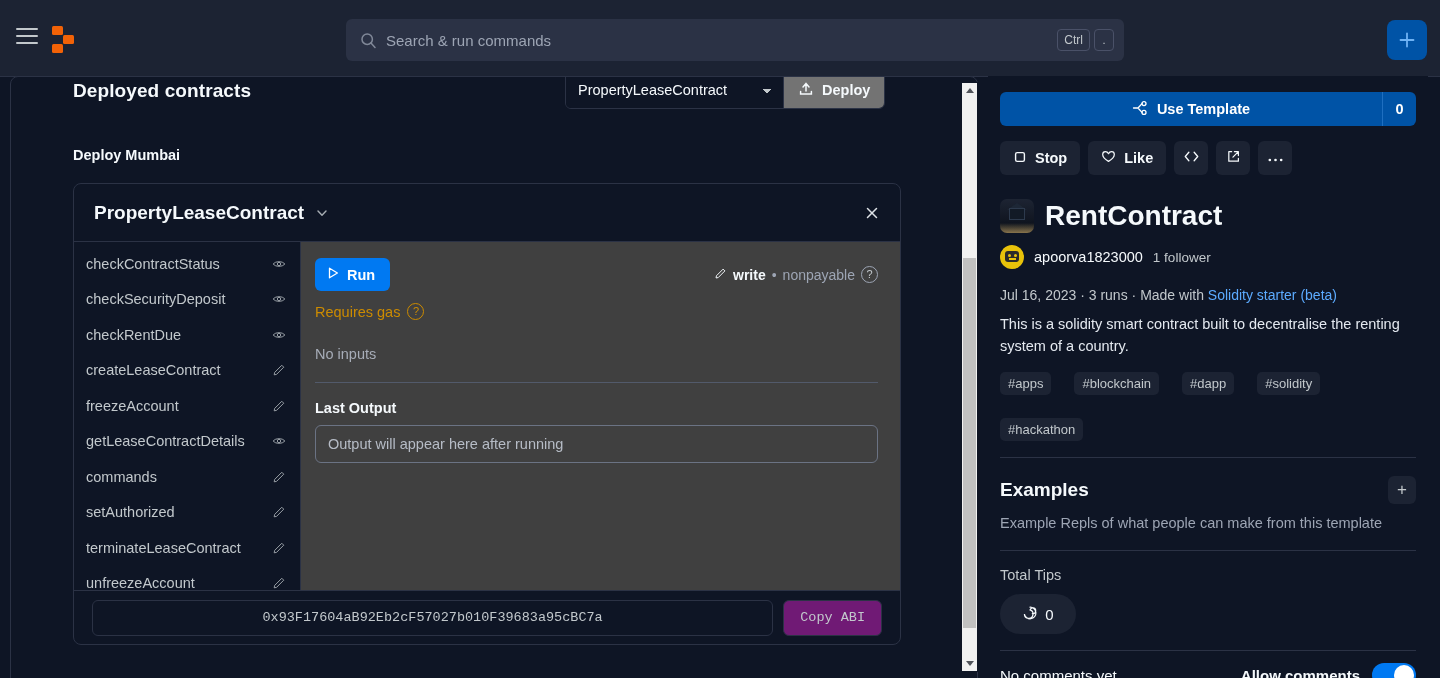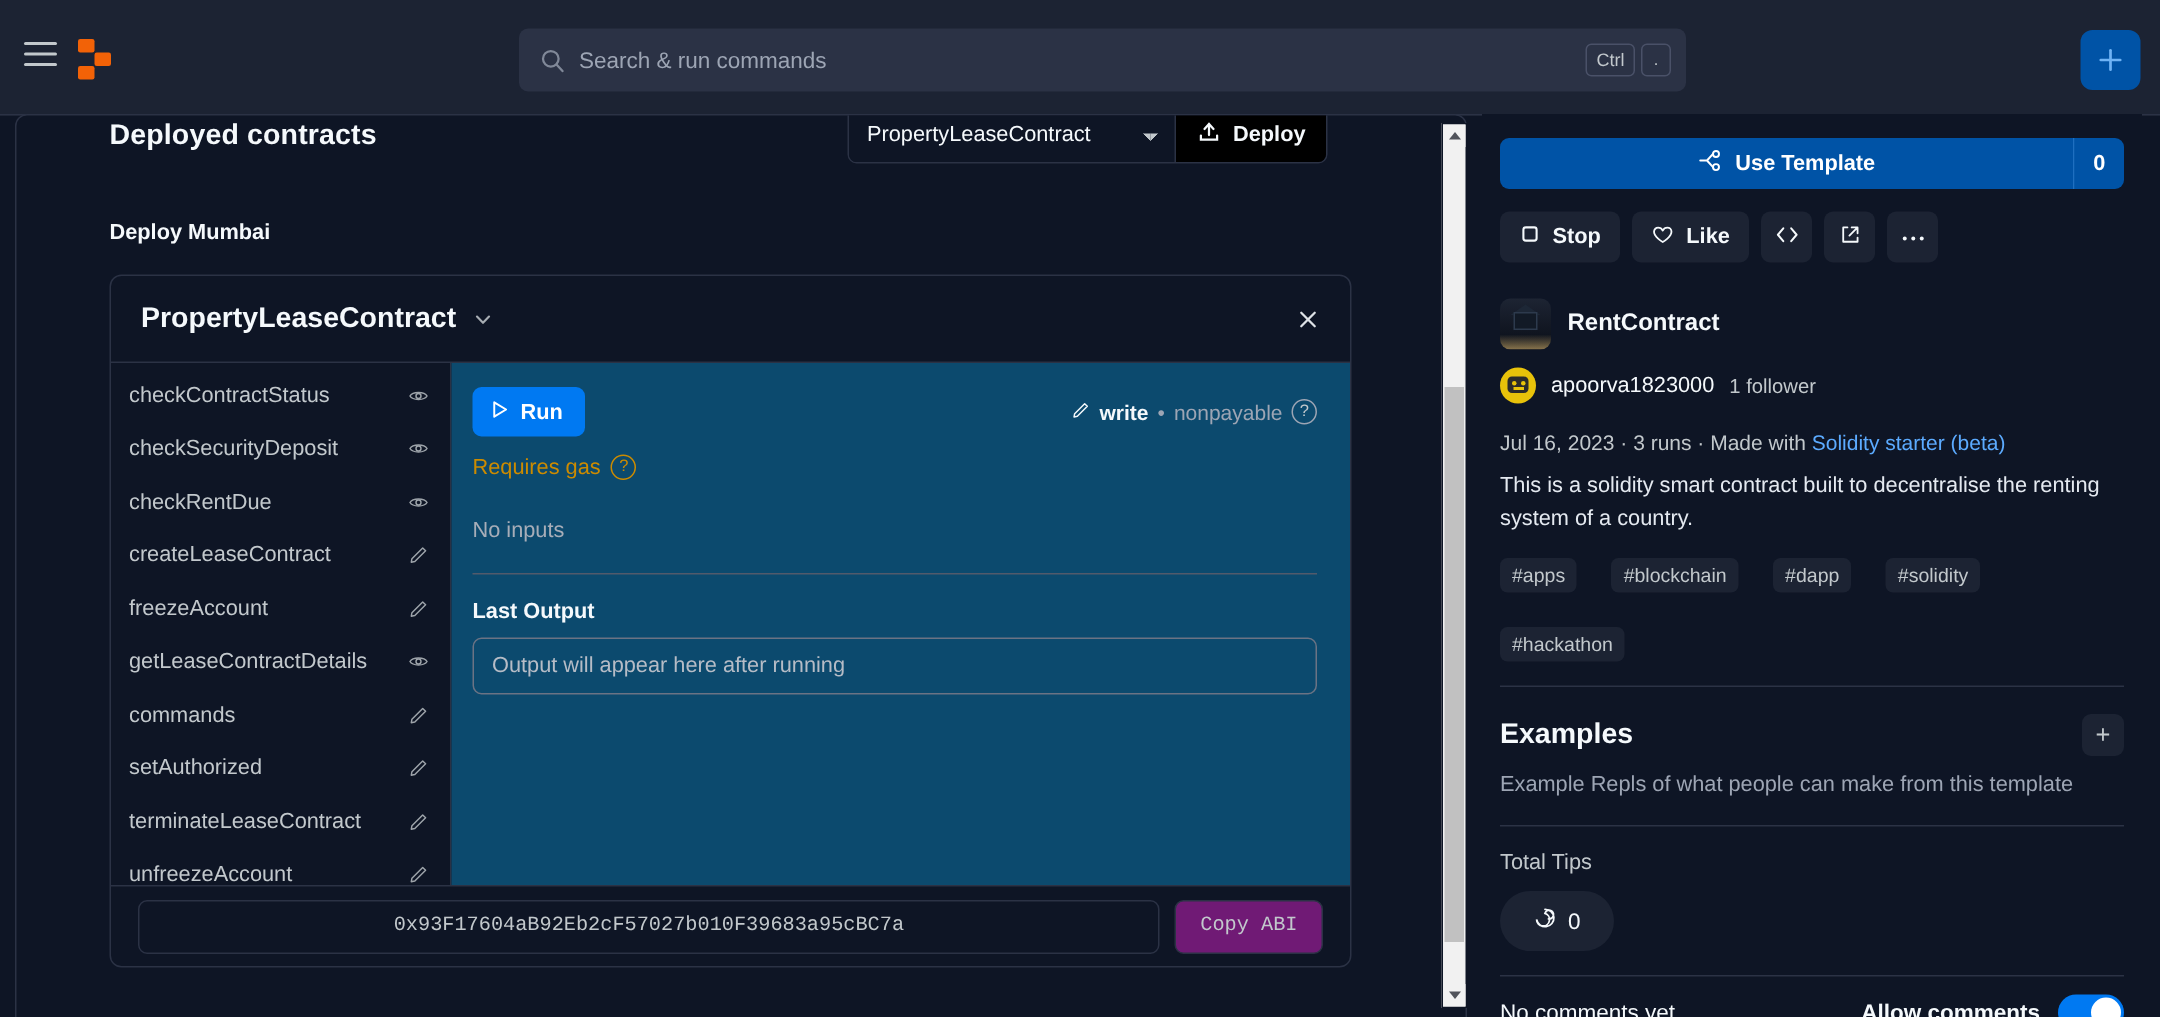--- a/index.html
+++ b/index.html
@@ -77,21 +77,21 @@
     font-family: "Liberation Sans", sans-serif; font-size: 14.5px;
     padding: 0 10px 0 12px; cursor: pointer; outline: none;
     appearance: none; -webkit-appearance: none;
     background-image: linear-gradient(45deg, transparent 50%, #c2c8cc 50%),
                       linear-gradient(135deg, #c2c8cc 50%, transparent 50%);
     background-position: calc(100% - 16px) 17px, calc(100% - 11px) 17px;
     background-size: 5px 5px, 5px 5px; background-repeat: no-repeat;
   }
   .deploy-btn {
     display: flex; align-items: center; gap: 8px; padding: 0 14px;
-    background: #000000; color: #f5f9fc; font-size: 14.5px; font-weight: bold;
+    background: #737373; color: #f5f9fc; font-size: 14.5px; font-weight: bold;
     cursor: pointer; border: none; font-family: "Liberation Sans", sans-serif;
   }
 
   .network-label {
     position: absolute; left: 62px; top: 70px;
     font-size: 14.5px; font-weight: bold; color: #f5f9fc;
   }
 
   
   .card {
@@ -111,21 +111,21 @@
     width: 227px; background: #0e1525; padding: 4px 0 0 0;
     border-right: 1px solid #2b3245; overflow: hidden;
   }
   .method {
     height: 35.5px; display: flex; align-items: center;
     padding: 0 14px 0 12px; cursor: pointer; font-size: 14.5px; color: #c2c8cc;
   }
   .method .m-name { flex: 1; white-space: nowrap; overflow: hidden; text-overflow: ellipsis; }
   .method .m-icon { flex: 0 0 14px; width: 14px; height: 14px; opacity: .8; margin-left: 6px; }
 
-  .runpane { flex: 1; background: #0c4a6e; padding: 16px 22px 0 14px; position: relative; }
+  .runpane { flex: 1; background: #404040; padding: 16px 22px 0 14px; position: relative; }
   .run-top { display: flex; align-items: center; }
   .run-btn {
     display: flex; align-items: center; gap: 7px;
     background: #0079f2; color: #fff; border: none; border-radius: 6px;
     height: 33px; padding: 0 15px 0 11px; font-size: 14.5px; font-weight: bold;
     cursor: pointer; font-family: "Liberation Sans", sans-serif;
   }
   .run-meta { margin-left: auto; display: flex; align-items: center; gap: 6px; font-size: 14px; }
   .run-meta .rm-write { color: #f5f9fc; font-weight: bold; }
   .run-meta .rm-sep { color: #9da5b4; }
@@ -218,21 +218,21 @@
   }
   .repl-icon .roof {
     position: absolute; left: 7px; top: 4px; width: 0; height: 0;
     border-left: 10px solid transparent; border-right: 10px solid transparent;
     border-bottom: 7px solid #1d2736;
   }
   .repl-icon .glow {
     position: absolute; left: 0; bottom: 0; width: 34px; height: 10px;
     background: linear-gradient(to top, rgba(240,200,120,.55), transparent);
   }
-  .repl-title { font-size: 16px; font-weight: bold; color: #f5f9fc; }
+  .repl-title { font-size: 28px; font-weight: bold; color: #f5f9fc; }
 
   .author-row { display: flex; align-items: center; gap: 10px; margin-top: 12px; }
   .avatar {
     width: 24px; height: 24px; border-radius: 50%; flex: 0 0 24px;
     background: #e8c20a; position: relative; cursor: pointer;
   }
   .avatar .bot {
     position: absolute; left: 5px; top: 6px; width: 14px; height: 11px;
     background: #2b2b2b; border-radius: 3px;
   }

